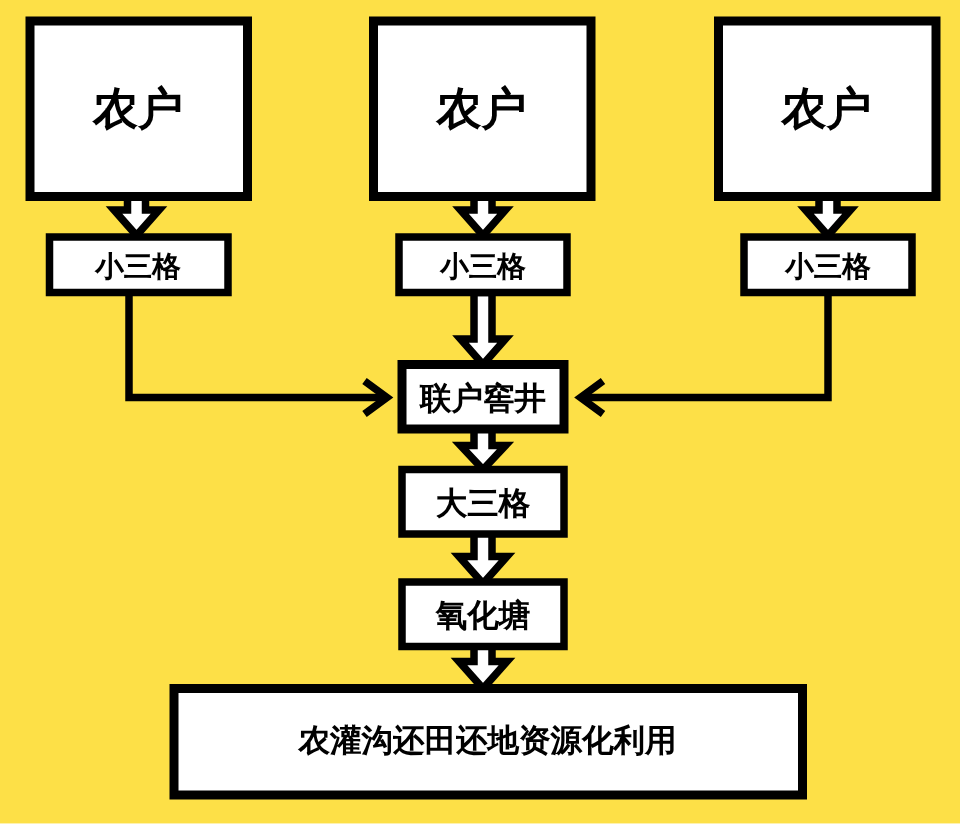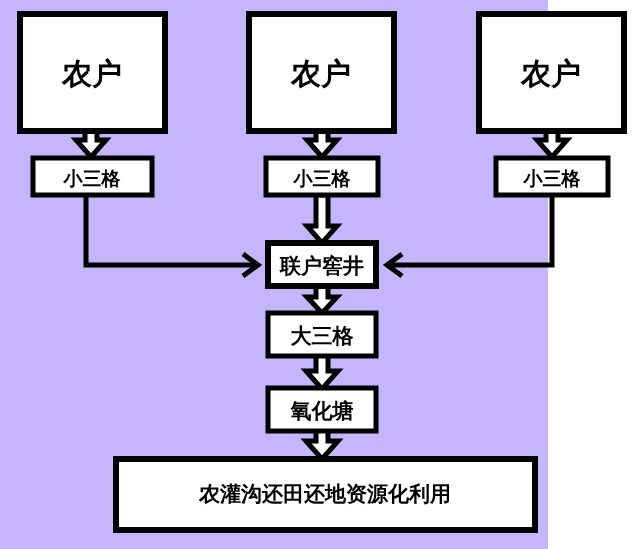--- a/index.html
+++ b/index.html
@@ -8,23 +8,23 @@
     background: #ffffff;
   }
   body {
     width: 640px;
     height: 549px;
     font-family: "DejaVu Sans", "Liberation Sans", sans-serif;
     overflow: hidden;
   }
   #diagram-root {
     position: relative;
-    width: 548px;
+    width: 640px;
     height: 549px;
-    background: #c4b5fd;
+    background: #fde047;
   }
   svg.flow-canvas {
     position: absolute;
     top: 0;
     left: 0;
     width: 640px;
     height: 549px;
     display: block;
   }
   .node-box {

